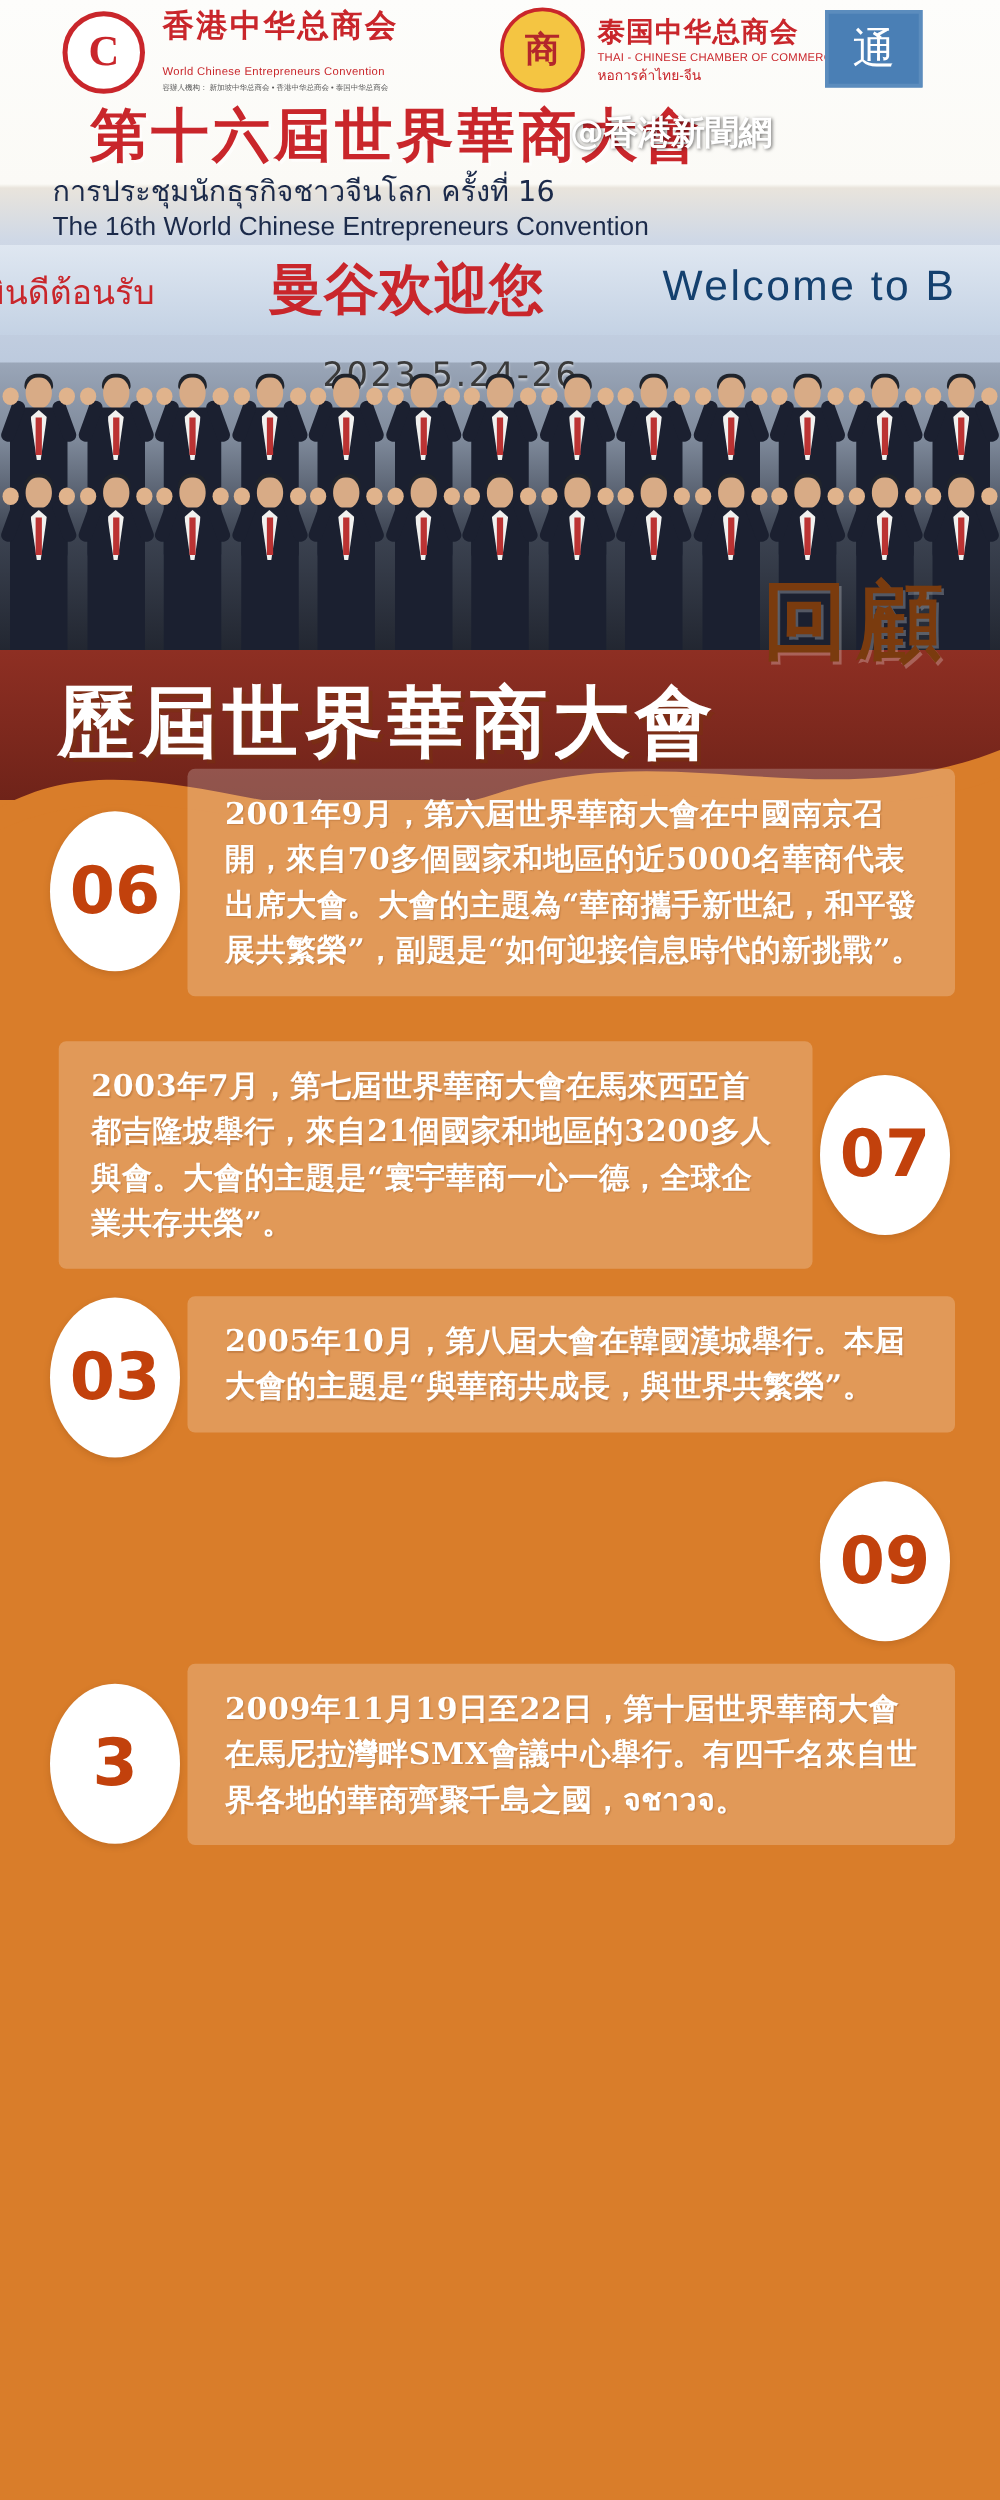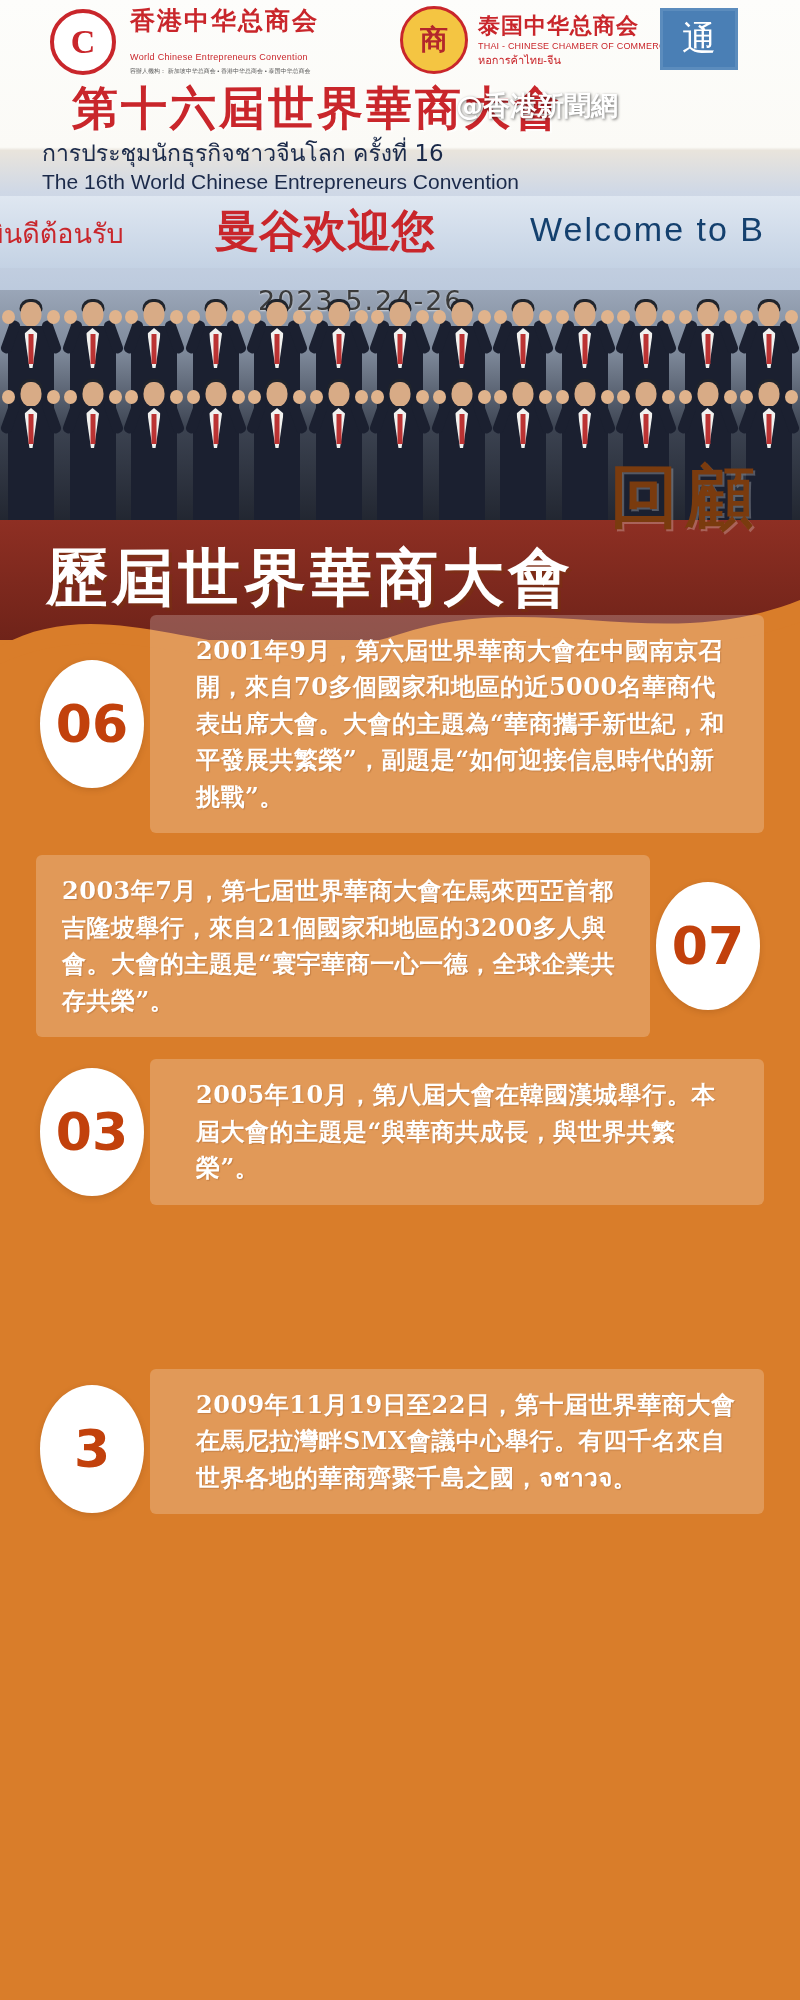--- a/index.html
+++ b/index.html
@@ -364,24 +364,24 @@
     font-size: 24px;
     line-height: 1.52;
     letter-spacing: .5px;
     padding: 18px 26px;
     box-sizing: border-box;
     font-weight: bold;
     text-shadow: 1px 1px 1px rgba(120,55,10,.25);
   }
   .entry.left .card {
     margin: 0 36px 0 150px;
-    padding-left: 46px;
+    padding-left: 30px;
   }
   .entry.right .card {
-    margin: 0 150px 0 36px;
+    margin: 0 150px 0 47px;
     padding-right: 30px;
   }
   .ovalnum {
     position: absolute;
     top: 50%;
     transform: translateY(-50%);
     width: 104px;
     height: 128px;
     border-radius: 50%;
     background: #ffffff;
@@ -764,20 +764,21 @@
       <div class="ovalnum dark">07</div>
       <div class="card">2003年7月，第七屆世界華商大會在馬來西亞首都吉隆坡舉行，來自21個國家和地區的3200多人與會。大會的主題是“寰宇華商一心一德，全球企業共存共榮”。</div>
     </div>
 
     <div class="entry left" style="min-height:130px;">
       <div class="ovalnum dark">03</div>
       <div class="card">2005年10月，第八屆大會在韓國漢城舉行。本屆大會的主題是“與華商共成長，與世界共繁榮”。</div>
     </div>
 
     <div class="entry right" style="min-height:120px;">
+      <div class="ovalnum dark">09</div>
     </div>
 
     <div class="entry left" style="min-height:160px;">
       <div class="ovalnum dark">3</div>
       <div class="card">2009年11月19日至22日，第十屆世界華商大會在馬尼拉灣畔SMX會議中心舉行。有四千名來自世界各地的華商齊聚千島之國，จชาวจ。</div>
     </div>
 
   </div>
 </div>
 

